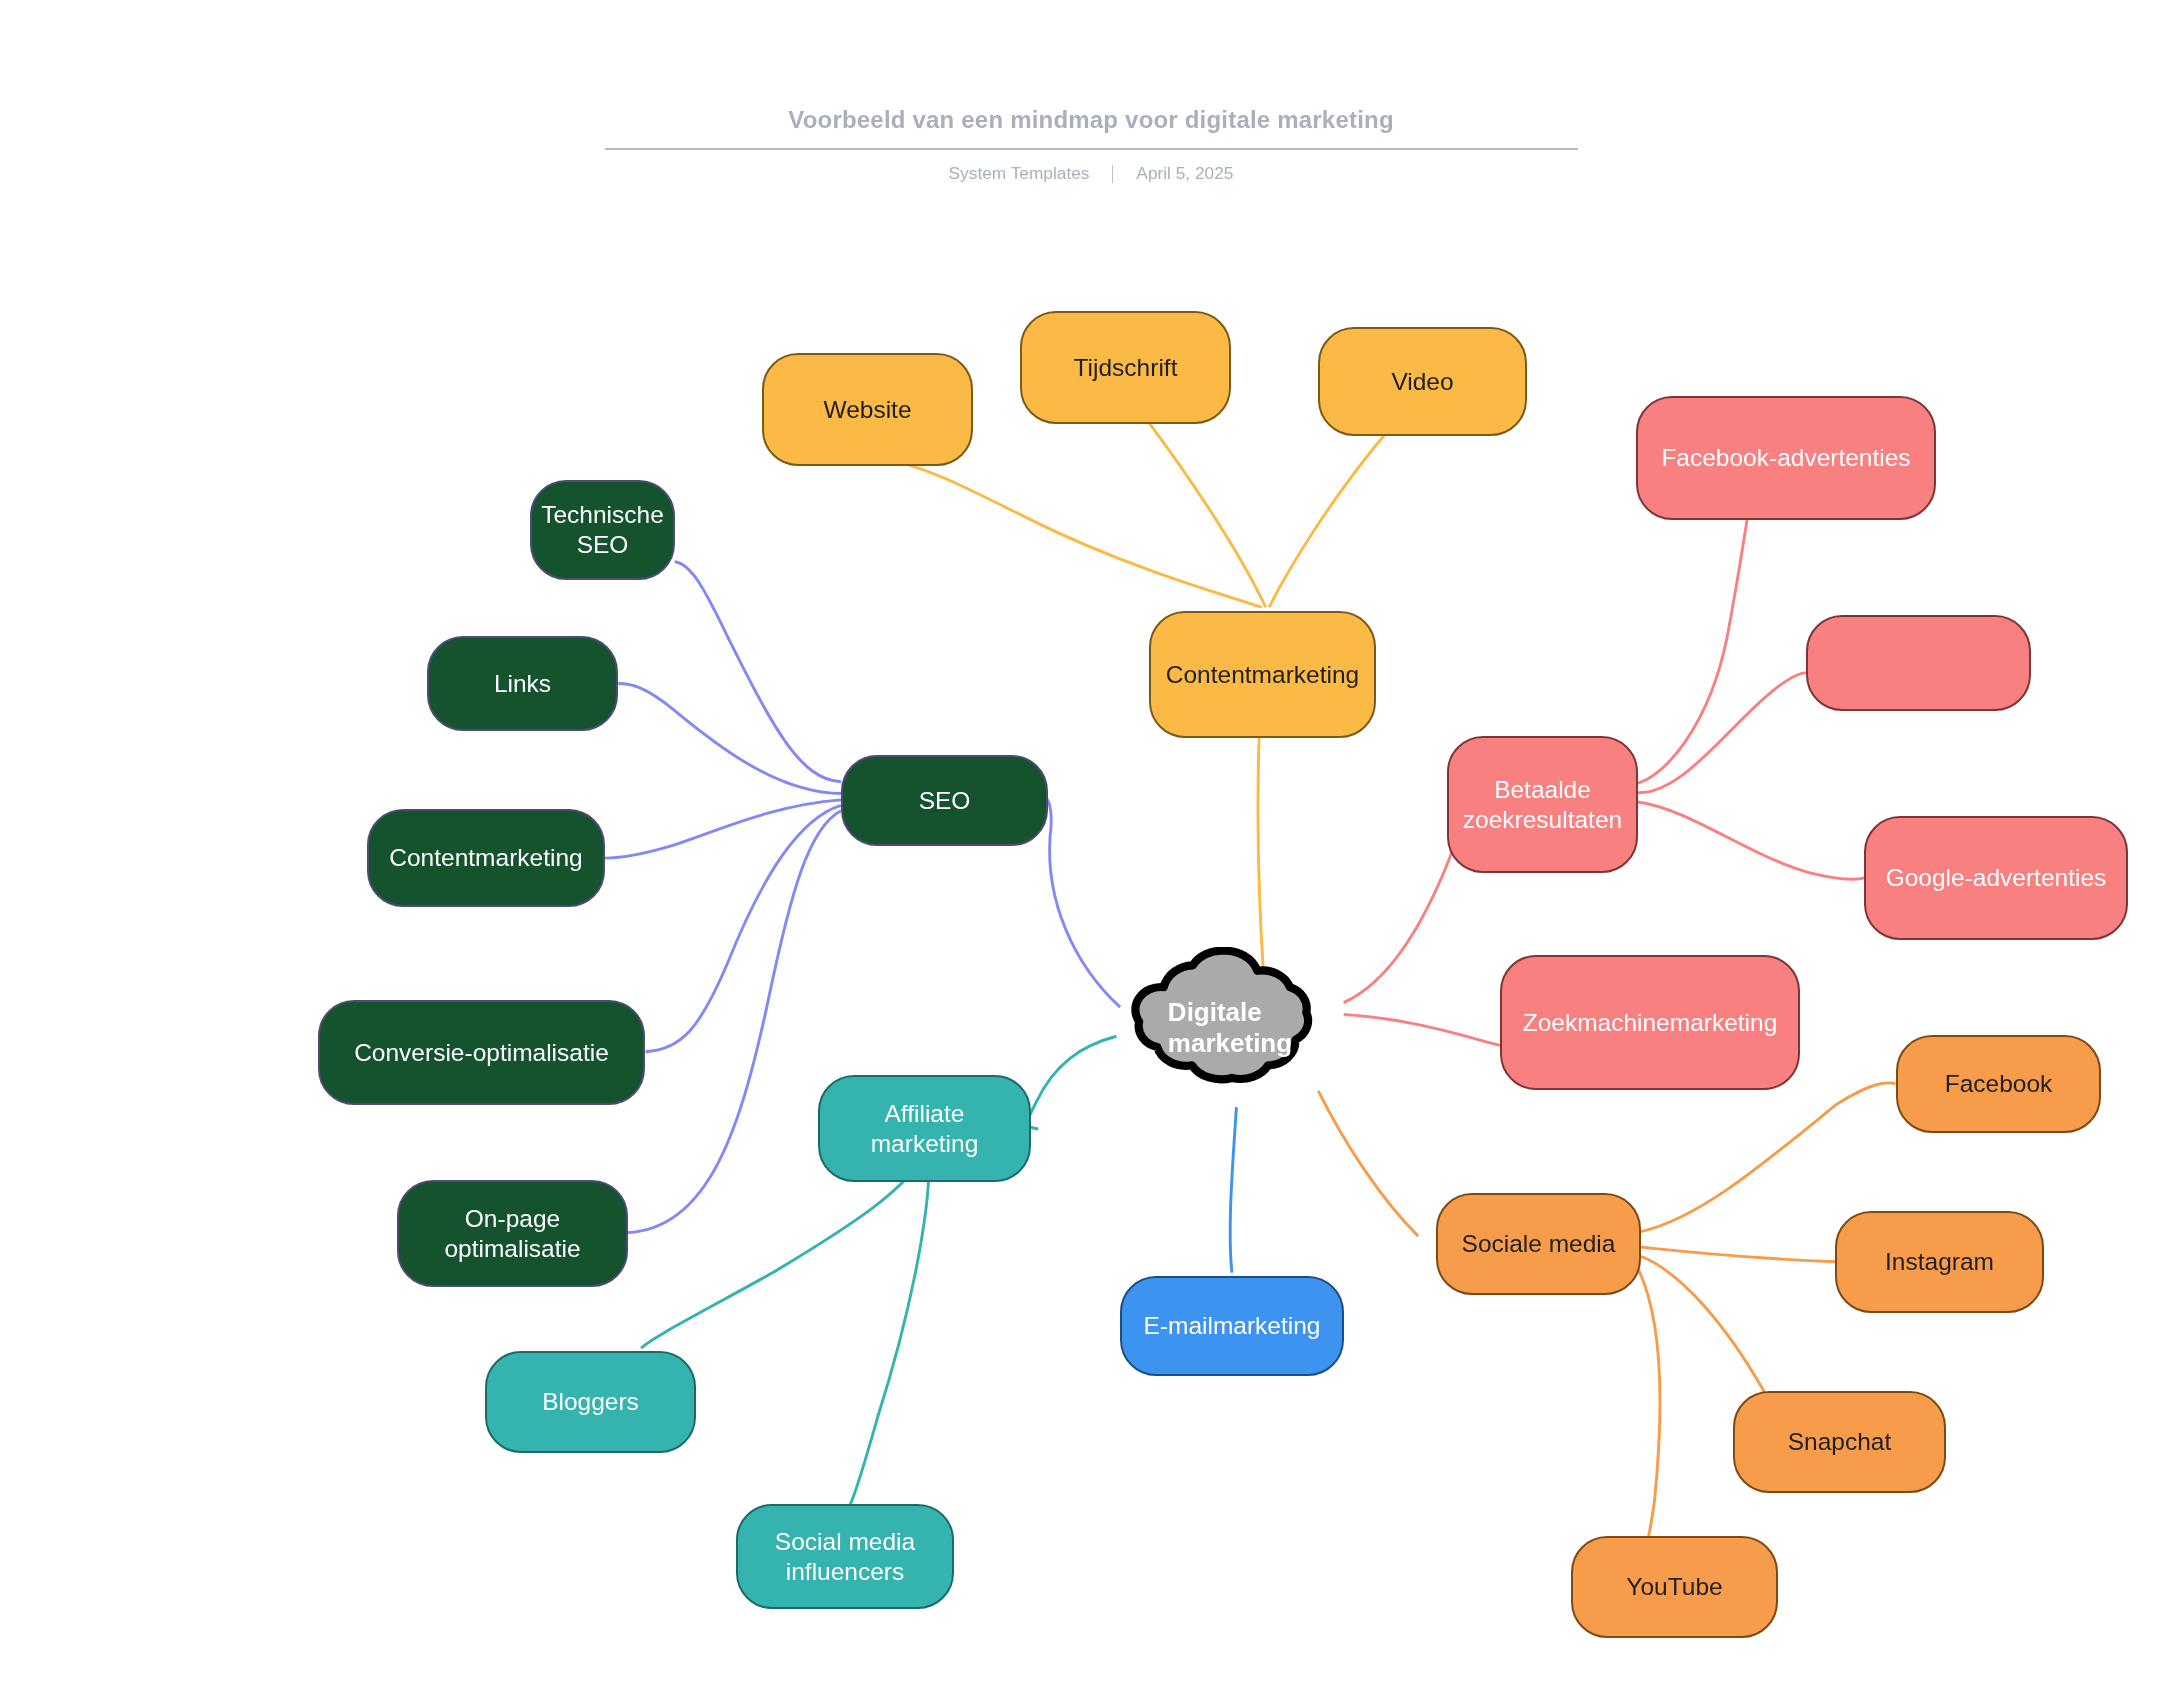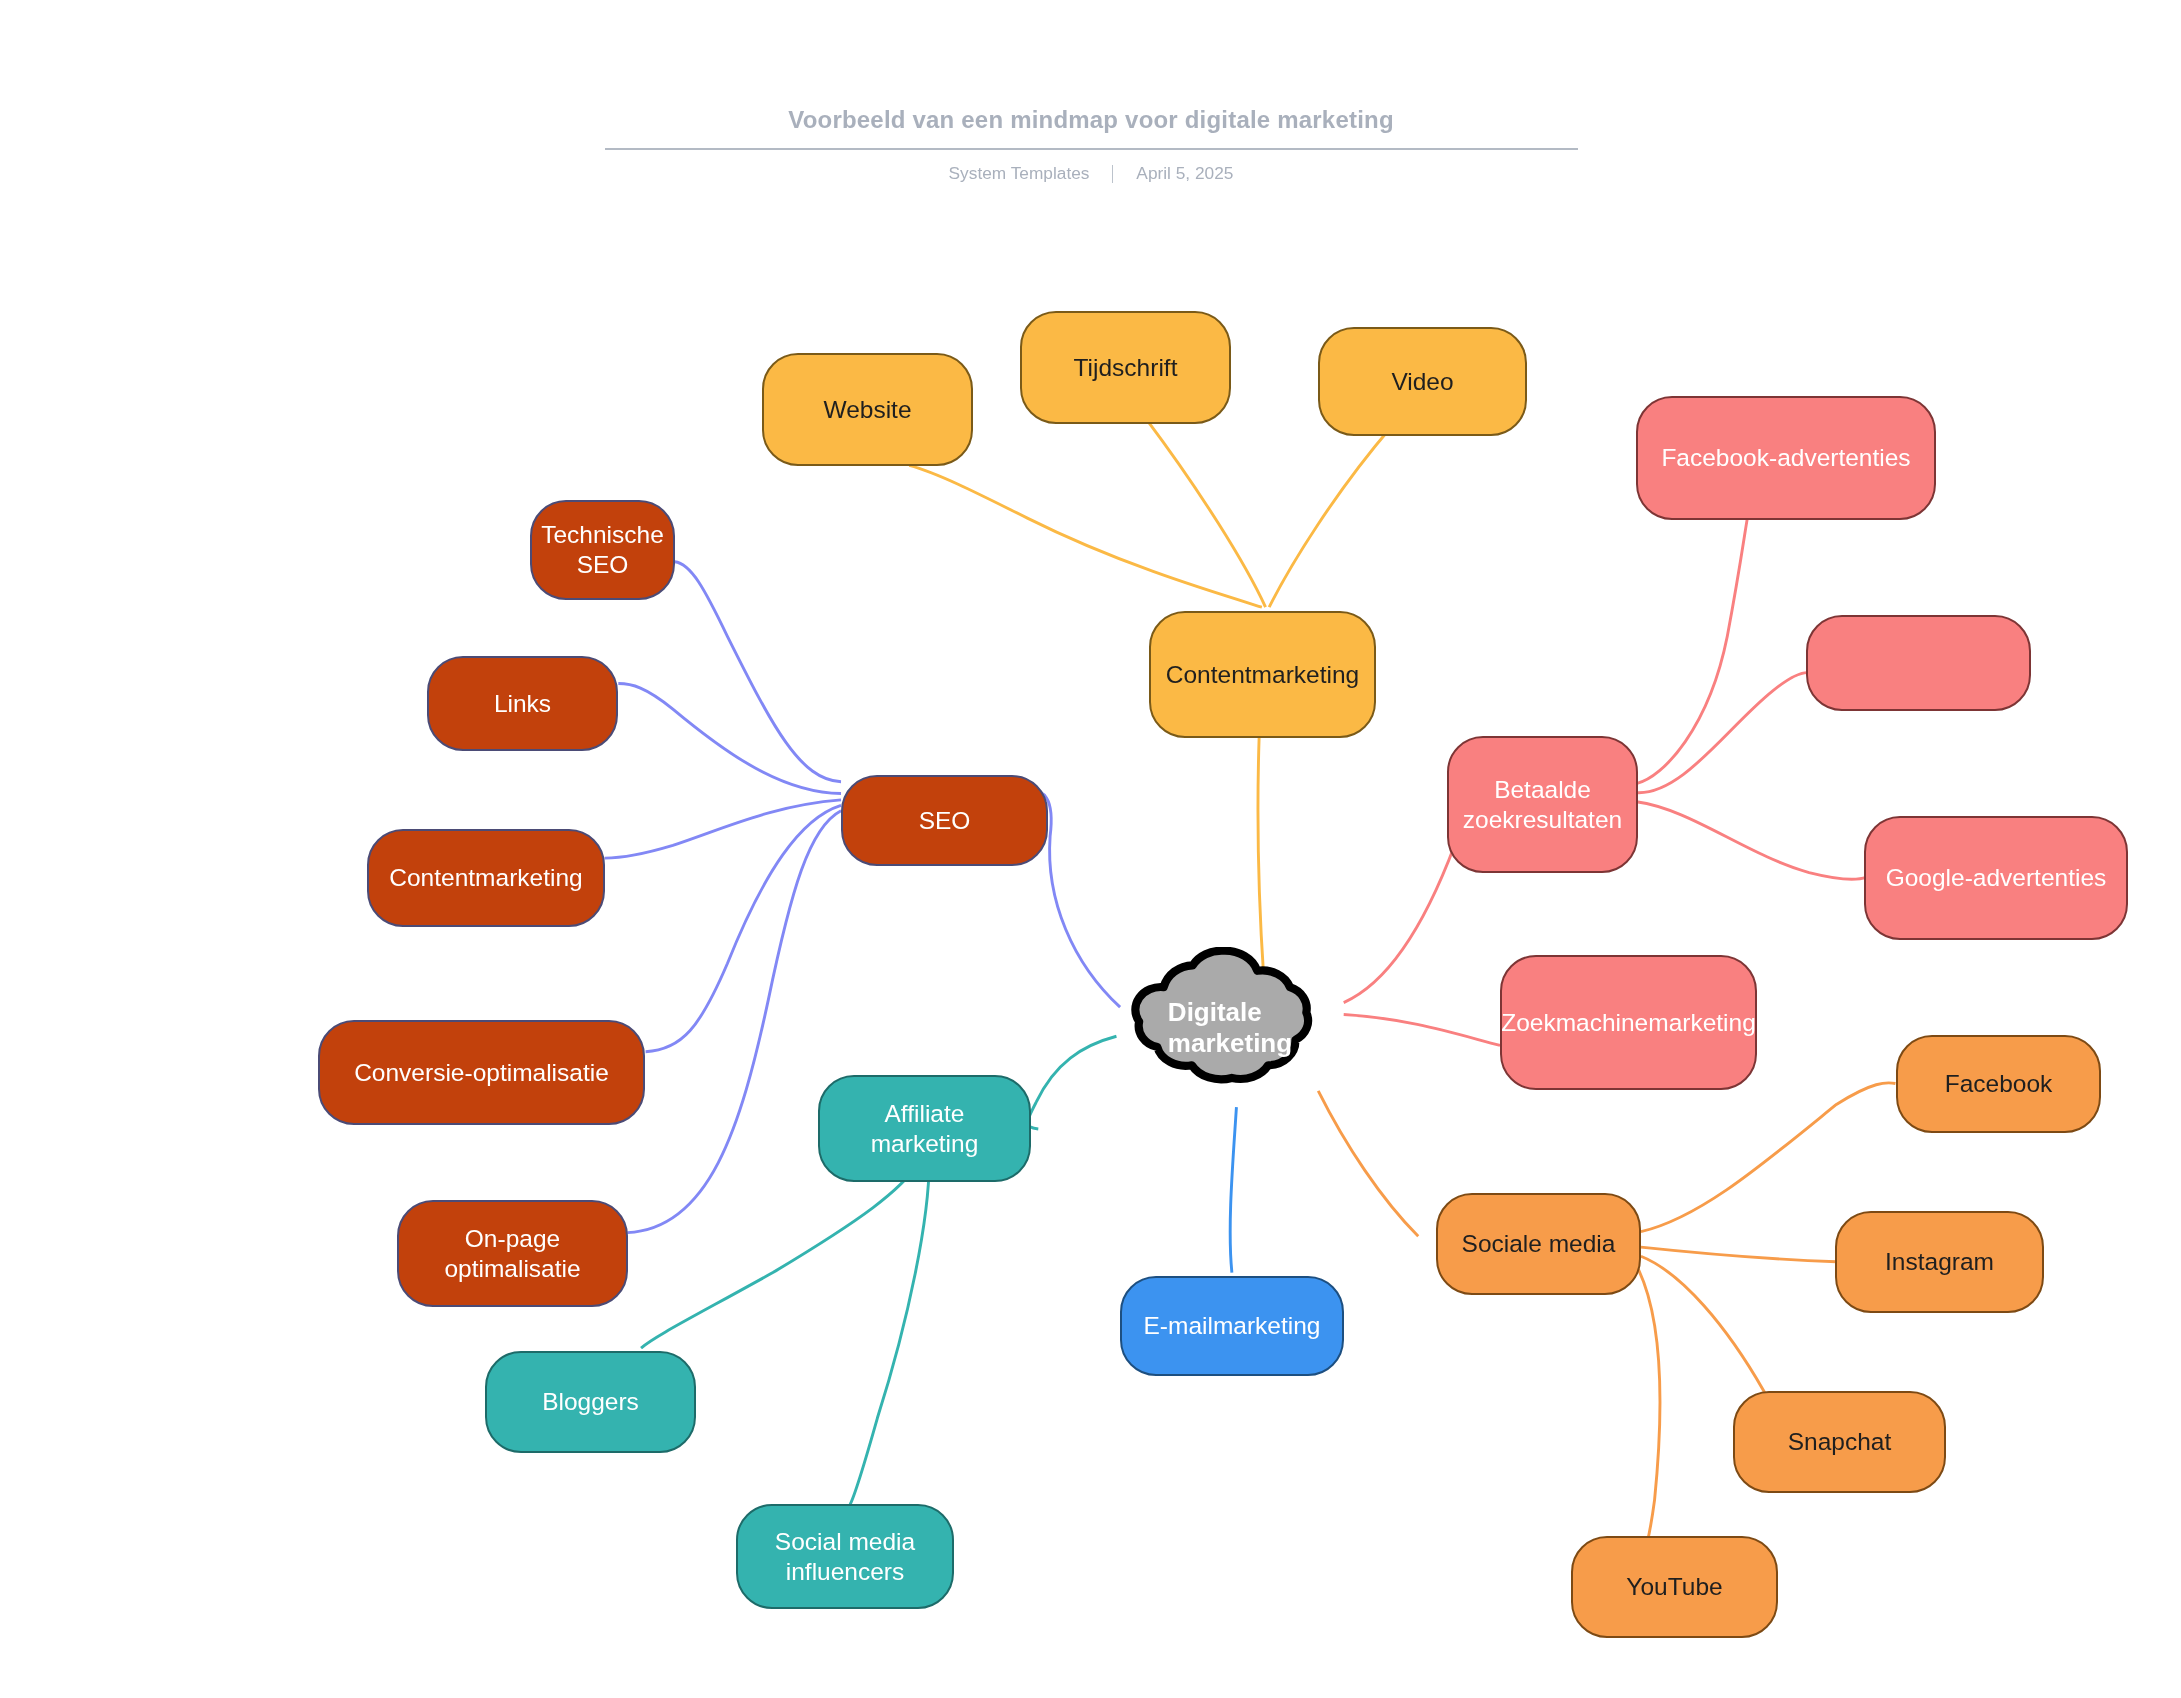--- a/index.html
+++ b/index.html
@@ -75,21 +75,21 @@
     text-align: center;
     border-radius: 36px;
     border-width: 2.7px;
     border-style: solid;
     font-size: 24.5px;
     line-height: 1.22;
     padding: 3.6px 12.7px;
     white-space: pre-line;
   }
 
-  .n-purple { background: #c2410c; border-color: #4b4b76; color: #ffffff; margin-top: 20px; }
+  .n-purple { background: #14532d; border-color: #4b4b76; color: #ffffff; }
   .n-yellow { background: #fbb945; border-color: #7a5a18; color: #1f1f1f; }
   .n-red    { background: #f98080; border-color: #7d3535; color: #ffffff; }
   .n-orange { background: #f79c4a; border-color: #7d4a14; color: #1f1f1f; }
   .n-teal   { background: #34b3af; border-color: #1d6b69; color: #ffffff; }
   .n-blue   { background: #3c93f0; border-color: #1d4f80; color: #ffffff; }
 
   
   #central-node {
     position: absolute;
     left: 1111px;
@@ -233,21 +233,21 @@
   </div>
 
   <div class="node n-yellow" style="left:1020px; top:311px; width:211px; height:113px;">
     <span>Tijdschrift</span>
   </div>
 
   <div class="node n-yellow" style="left:1318px; top:327px; width:209px; height:109px;">
     <span>Video</span>
   </div>
 
-  <div class="node n-red" style="left:1500px; top:955px; width:257px; height:135px;">
+  <div class="node n-red" style="left:1500px; top:955px; width:300px; height:135px;">
     <span>Zoekmachinemarketing</span>
   </div>
 
   <div class="node n-red" style="left:1447px; top:736px; width:191px; height:137px;">
     <span>Betaalde
 zoekresultaten</span>
   </div>
 
   <div class="node n-red" style="left:1636px; top:396px; width:300px; height:124px;">
     <span>Facebook-advertenties</span>

